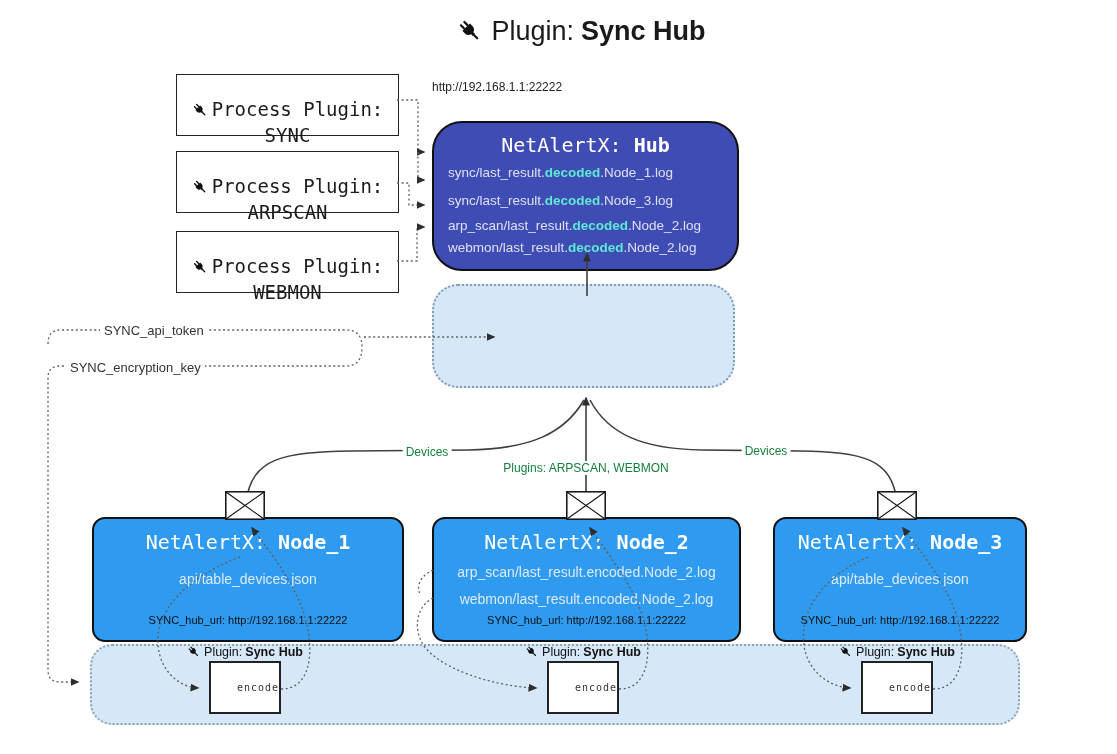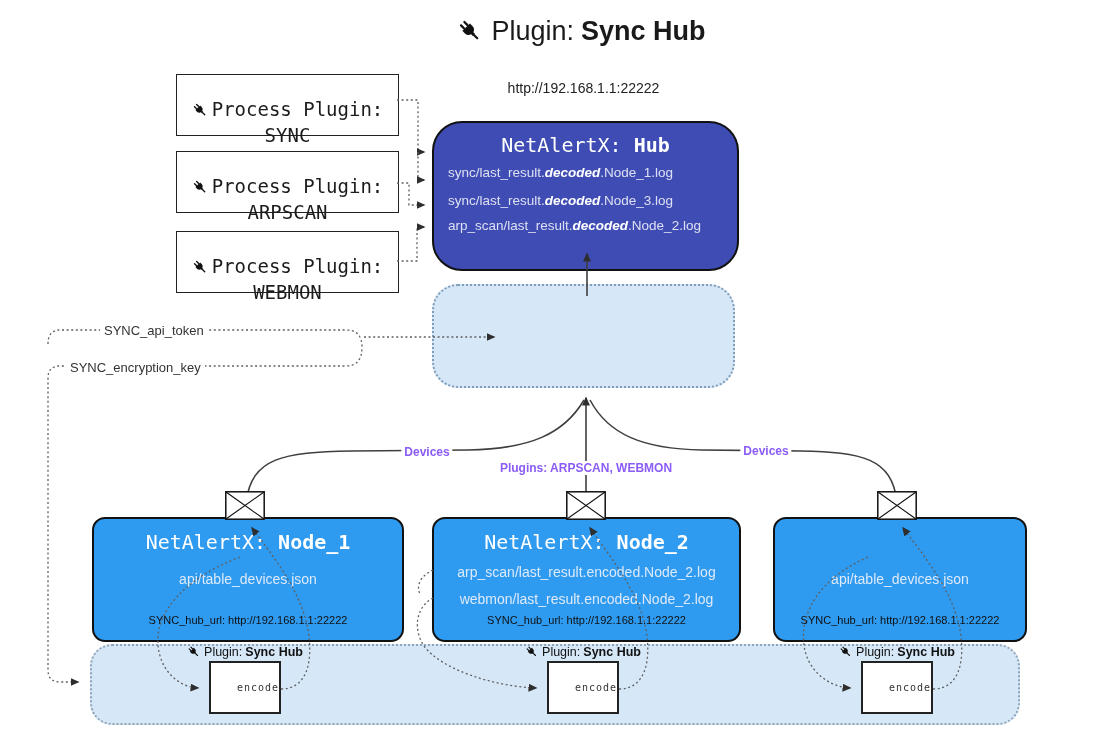--- a/index.html
+++ b/index.html
@@ -12,28 +12,28 @@
          gap:7px;font-size:27px;color:#1a1a1a;}
   .title b{font-weight:700;}
 
   
   .pbox{left:176px;width:221px;height:60px;border:1.6px solid #222;background:#fff;
         display:flex;flex-direction:column;justify-content:center;align-items:center;
         font-family:"DejaVu Sans Mono",monospace;font-size:19px;color:#1c1c1c;line-height:1.35;}
   .pline1{display:flex;align-items:center;gap:3px;margin-top:36px;}
 
   
-  .huburl{left:432px;width:303px;top:80px;text-align:center;font-size:14px;color:#222;}
+  .huburl{left:432px;width:303px;top:80px;font-size:12px;color:#222;}
   .hub{left:432px;top:102px;width:303px;height:146px;background:#3f4cb4;border:2px solid #111;
        border-radius:30px;margin-top:19px;}
   .hubtitle{position:absolute;top:10px;left:0;right:0;text-align:center;
             font-family:"DejaVu Sans Mono",monospace;font-size:20px;color:#fff;}
   .hubtitle b{font-weight:700;}
   .hublog{position:absolute;left:14px;font-size:13.5px;color:#dde0f2;white-space:nowrap;}
-  .hublog b{color:#ffffff;font-weight:700;font-style:italic;}
+  .hublog b{color:#5eead4;font-weight:700;}
 
   
   .dpanel{left:432px;top:284px;width:303px;height:104px;background:#d6e8f8;
           border:2px dotted #7f9cb8;border-radius:26px;box-sizing:border-box;}
   .dbox{left:505px;top:295px;width:162px;height:83px;background:#fff;border:2px solid #222;
         display:flex;align-items:center;justify-content:center;box-sizing:border-box;
         font-family:"DejaVu Sans Mono",monospace;font-size:17px;letter-spacing:3px;color:#1a1a1a;}
 
   
   .node{top:517px;height:121px;background:#2e9af0;border:2px solid #111;border-radius:13px;color:#fff;}
@@ -47,22 +47,22 @@
   .bar{left:90px;top:644px;width:930px;height:81px;background:#d6e8f8;
        border:2px dotted #90a4b8;border-radius:22px;box-sizing:border-box;}
   .enclabel{top:645px;transform:translateX(-50%);display:flex;align-items:center;gap:3px;
             font-size:12.5px;color:#111;white-space:nowrap;}
   .enclabel b{font-weight:700;}
   .encbox{top:661px;width:72px;height:53px;background:#fff;border:2px solid #222;box-sizing:border-box;
           display:flex;align-items:center;justify-content:flex-end;
           font-family:"DejaVu Sans Mono",monospace;font-size:10px;letter-spacing:1px;color:#333;}
 
   
-  .edge-label{background:#fff;font-size:12px;color:#8b5cf6;padding:0 3px;
-              transform:translate(-50%,-50%);white-space:nowrap;z-index:6;font-weight:bold;}
+  .edge-label{background:#fff;font-size:12px;color:#15803d;padding:0 3px;
+              transform:translate(-50%,-50%);white-space:nowrap;z-index:6;}
   .secret-label{background:#fff;font-size:13px;color:#333;padding:0 4px;
                 transform:translateY(-50%);white-space:nowrap;z-index:6;}
 
   .env{width:40px;height:29px;z-index:6;}
 
   svg.lines{position:absolute;left:0;top:0;z-index:5;pointer-events:none;}
   svg.lines .solid path{fill:none;stroke:#3f3f3f;stroke-width:1.6;}
   svg.lines .dot path{fill:none;stroke:#5f5f5f;stroke-width:1.3;stroke-dasharray:2 2.6;}
 
   .plug-lg{width:27px;height:27px;display:inline-block;}
@@ -129,36 +129,38 @@
     </div>
     <div>WEBMON</div>
   </div>
 
   <div class="abs huburl">http://192.168.1.1:22222</div>
   <div class="abs hub">
     <div class="hubtitle"><span>NetAlertX: </span><b>Hub</b></div>
     <div class="hublog" style="top:42px"><span>sync/last_result.</span><b>decoded</b><span>.Node_1.log</span></div>
     <div class="hublog" style="top:70px"><span>sync/last_result.</span><b>decoded</b><span>.Node_3.log</span></div>
     <div class="hublog" style="top:95px"><span>arp_scan/last_result.</span><b>decoded</b><span>.Node_2.log</span></div>
+    <div class="hublog" style="top:117px"><span>webmon/last_result.</span><b>decoded</b><span>.Node_2.log</span></div>
   </div>
 
   <div class="abs dpanel"></div>
 
   <div class="abs node" style="left:92px;width:308px">
     <div class="ntitle"><span>NetAlertX: </span><b>Node_1</b></div>
     <div class="nfile" style="top:52px">api/table_devices.json</div>
     <div class="nfooter">SYNC_hub_url: http://192.168.1.1:22222</div>
   </div>
   <div class="abs node" style="left:432px;width:305px">
     <div class="ntitle"><span>NetAlertX: </span><b>Node_2</b></div>
     <div class="nfile" style="top:45px">arp_scan/last_result.encoded.Node_2.log</div>
     <div class="nfile" style="top:72px">webmon/last_result.encoded.Node_2.log</div>
     <div class="nfooter">SYNC_hub_url: http://192.168.1.1:22222</div>
   </div>
   <div class="abs node" style="left:773px;width:250px">
+    <div class="ntitle"><span>NetAlertX: </span><b>Node_3</b></div>
     <div class="nfile" style="top:52px">api/table_devices.json</div>
     <div class="nfooter">SYNC_hub_url: http://192.168.1.1:22222</div>
   </div>
 
   <div class="abs bar"></div>
 
   <div class="abs enclabel" style="left:245px">
     <svg class="plug-xs" viewBox="0 0 24 24">
         <g transform="rotate(-45 12 12)" fill="#111">
           <rect x="8.9" y="1.2" width="2" height="5.6" rx="1"></rect>

